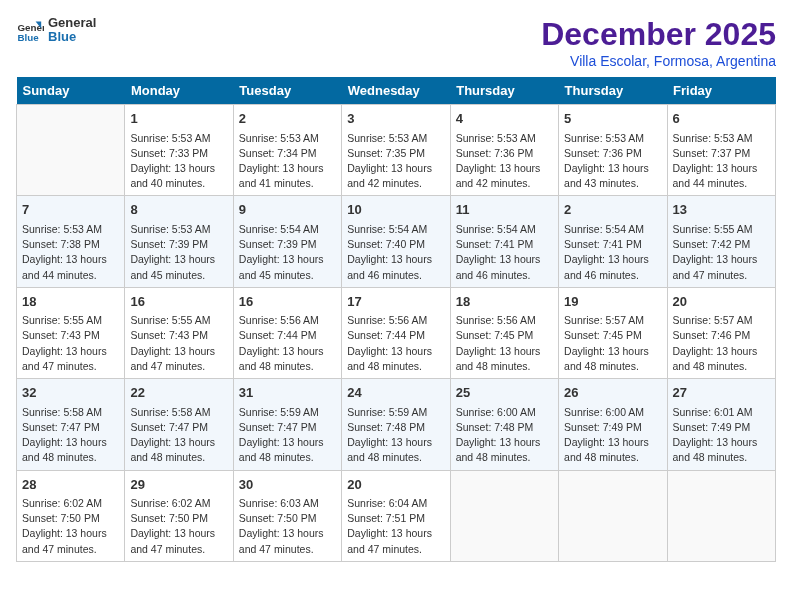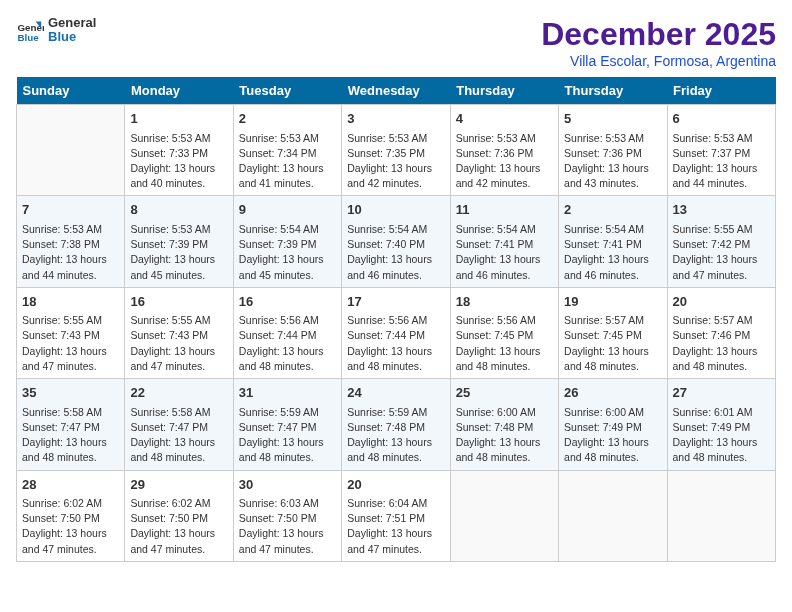--- a/index.html
+++ b/index.html
@@ -199,21 +199,21 @@
           <span class="day-num">19</span>
           <div class="day-info">Sunrise: 5:57 AM<br>Sunset: 7:45 PM<br>Daylight: 13 hours<br>and 48 minutes.</div>
         </td>
         <td>
           <span class="day-num">20</span>
           <div class="day-info">Sunrise: 5:57 AM<br>Sunset: 7:46 PM<br>Daylight: 13 hours<br>and 48 minutes.</div>
         </td>
       </tr>
       <tr>
         <td>
-          <span class="day-num">35</span>
+          <span class="day-num">32</span>
           <div class="day-info">Sunrise: 5:58 AM<br>Sunset: 7:47 PM<br>Daylight: 13 hours<br>and 48 minutes.</div>
         </td>
         <td>
           <span class="day-num">22</span>
           <div class="day-info">Sunrise: 5:58 AM<br>Sunset: 7:47 PM<br>Daylight: 13 hours<br>and 48 minutes.</div>
         </td>
         <td>
           <span class="day-num">31</span>
           <div class="day-info">Sunrise: 5:59 AM<br>Sunset: 7:47 PM<br>Daylight: 13 hours<br>and 48 minutes.</div>
         </td>

